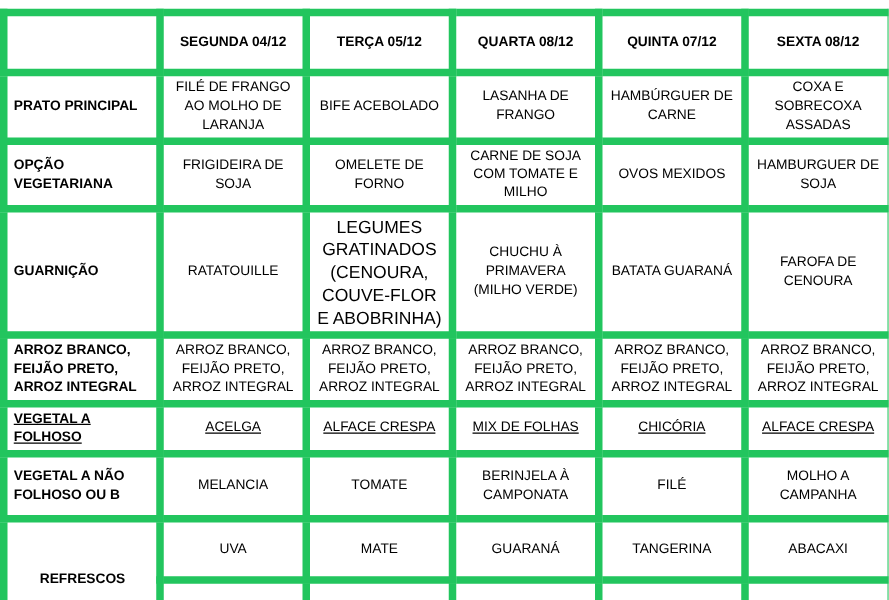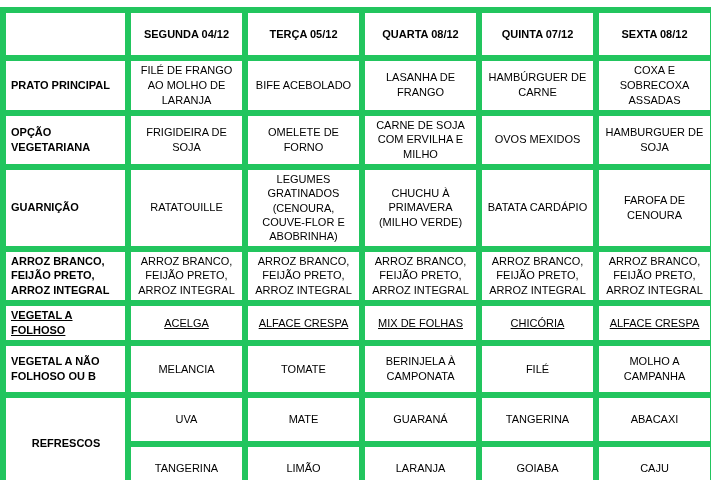--- a/index.html
+++ b/index.html
@@ -52,21 +52,21 @@
   }
   table.menu td.label {
     font-weight: bold;
     text-align: left;
     padding-left: 5px;
   }
   table.menu td.label.centered {
     text-align: center;
   }
   table.menu td.small-text {
-    font-size: 11px;
+    font-size: 14px;
     line-height: 1.3;
   }
   col.c-label { width: 125px; }
   col.c-day   { width: 117px; }
 </style>
 </head>
 <body>
 
 <div class="page">
 
@@ -99,31 +99,31 @@
       <td>BIFE ACEBOLADO</td>
       <td>LASANHA DE FRANGO</td>
       <td>HAMBÚRGUER DE CARNE</td>
       <td>COXA E SOBRECOXA ASSADAS</td>
     </tr>
 
     <tr style="height:48px;">
       <td class="label">OPÇÃO VEGETARIANA</td>
       <td>FRIGIDEIRA DE SOJA</td>
       <td>OMELETE DE FORNO</td>
-      <td>CARNE DE SOJA COM ERVILHA E MILHO</td>
+      <td>CARNE DE SOJA COM TOMATE E MILHO</td>
       <td>OVOS MEXIDOS</td>
       <td>HAMBURGUER DE SOJA</td>
     </tr>
 
     <tr style="height:49px;">
       <td class="label">GUARNIÇÃO</td>
       <td>RATATOUILLE</td>
       <td class="small-text">LEGUMES GRATINADOS (CENOURA, COUVE-FLOR E ABOBRINHA)</td>
       <td>CHUCHU À PRIMAVERA (MILHO VERDE)</td>
-      <td>BATATA CARDÁPIO</td>
+      <td>BATATA GUARANÁ</td>
       <td>FAROFA DE CENOURA</td>
     </tr>
 
     <tr style="height:52px;">
       <td class="label">ARROZ BRANCO, FEIJÃO PRETO, ARROZ INTEGRAL</td>
       <td>ARROZ BRANCO, FEIJÃO PRETO, ARROZ INTEGRAL</td>
       <td>ARROZ BRANCO, FEIJÃO PRETO, ARROZ INTEGRAL</td>
       <td>ARROZ BRANCO, FEIJÃO PRETO, ARROZ INTEGRAL</td>
       <td>ARROZ BRANCO, FEIJÃO PRETO, ARROZ INTEGRAL</td>
       <td>ARROZ BRANCO, FEIJÃO PRETO, ARROZ INTEGRAL</td>

